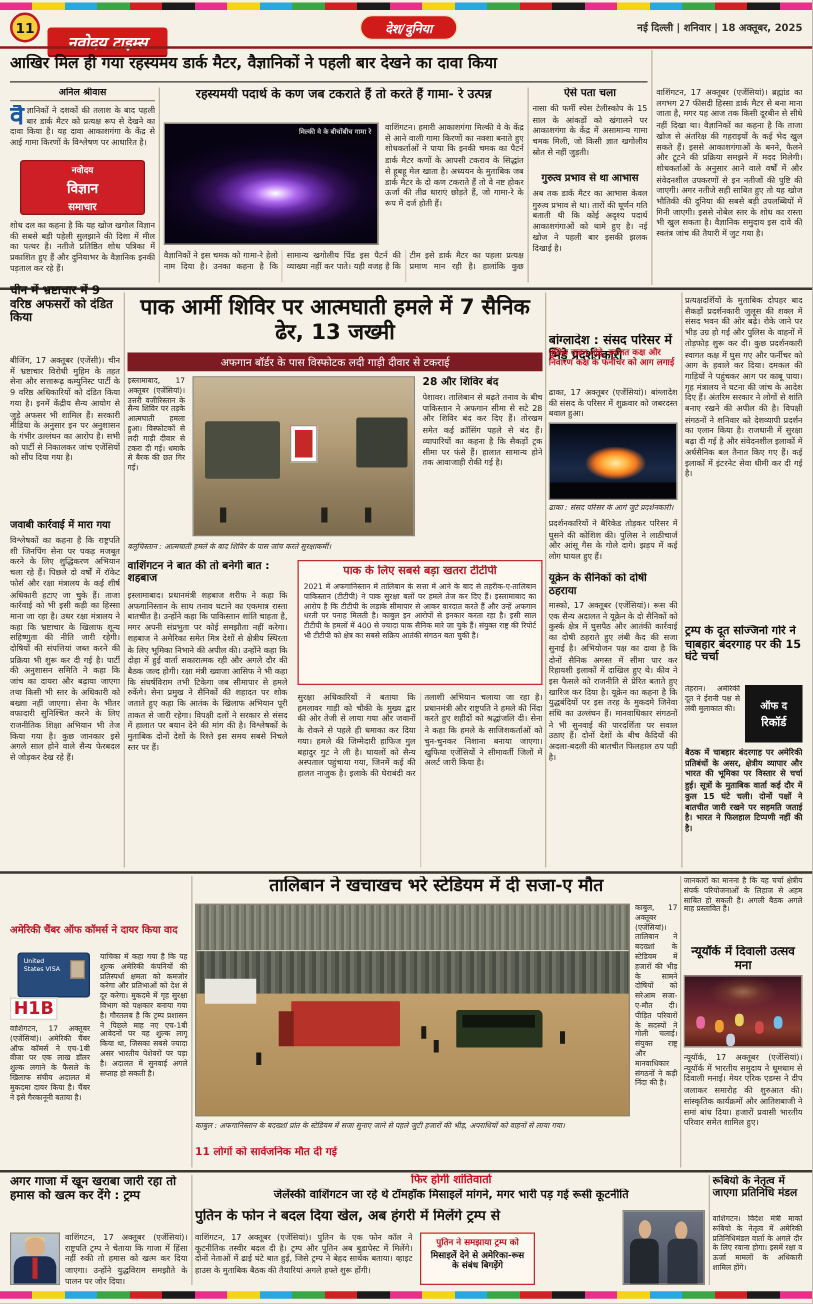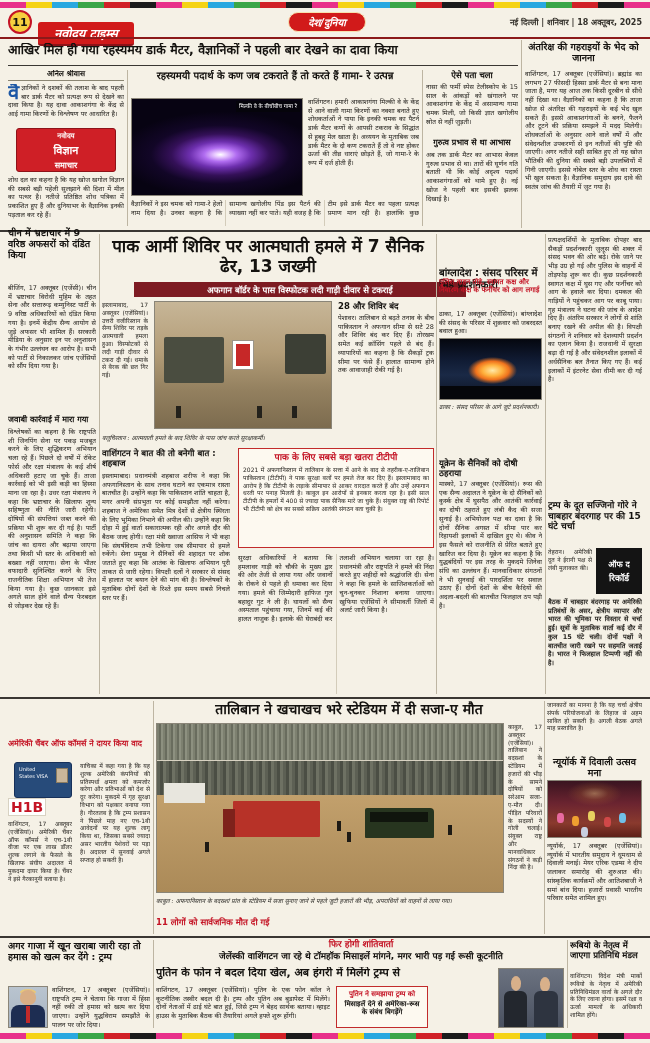--- a/index.html
+++ b/index.html
@@ -14,21 +14,21 @@
   .red{color:#c41425;}
   .rule-h{position:absolute;background:#3a3733;height:1px;}
   .rule-v{position:absolute;background:#bdb5a2;width:1px;}
   .ph{position:absolute;border:1px solid #8a8578;overflow:hidden;}
   .cap{font-size:6px;font-style:italic;color:#2a2925;line-height:1.25;overflow:hidden;}
   .cols2{column-count:2;column-gap:7px;column-rule:1px solid #d3ccba;}
   .cols3{column-count:3;column-gap:7px;column-rule:1px solid #d3ccba;}
   .drop{float:left;font-size:20px;line-height:.85;font-weight:bold;color:#1c57a5;padding-right:2px;}
   .colorbar{position:absolute;left:0;width:650px;height:6px;
     background:repeating-linear-gradient(90deg,#e8308a 0 26px,#f5d315 26px 52px,#29a8e0 52px 78px,#3aa647 78px 104px,#d12127 104px 130px,#1b1b1b 130px 156px);}
-  .maroon-bar{background:#7d1b22;color:#fff;font-weight:bold;display:flex;align-items:center;justify-content:center;margin-left:32px;}
+  .maroon-bar{background:#7d1b22;color:#fff;font-weight:normal;display:flex;align-items:center;justify-content:center;}
   .box-red{background:#cf1f26;color:#fff;text-align:center;border:1px solid #8e1218;border-radius:3px;
            display:flex;flex-direction:column;justify-content:center;gap:2px;}
   .black-box{background:#141414;color:#fff;text-align:center;display:flex;flex-direction:column;justify-content:center;gap:2px;}
   .badge{background:#d11a1a;color:#fff;font-style:italic;font-weight:bold;border-radius:10px;
          border:1px solid #f7e2b0;display:flex;align-items:center;justify-content:center;}
   .logo{background:#d11a1a;color:#fff;font-style:italic;font-weight:bold;border-radius:3px;
         border-bottom:2px solid #8e1218;display:flex;align-items:center;justify-content:center;}
   .pgnum{border:2px solid #c41425;background:#f6cf3f;border-radius:50%;color:#17150f;font-weight:bold;
          display:flex;align-items:center;justify-content:center;}
   .ttpbox{border:1.5px solid #c22b2b;background:#fdf9f0;padding:3px 4px;overflow:hidden;}
@@ -88,21 +88,20 @@
   <div class="abs pgnum" style="left:8px;top:10px;width:24px;height:24px;font-size:11px;">11</div>
   <div class="abs logo" style="left:38px;top:10px;width:96px;height:24px;font-size:12.5px;margin-top:12px;">नवोदय टाइम्स</div>
   <div class="abs badge" style="left:288px;top:12px;width:78px;height:20px;font-size:10px;">देश/दुनिया</div>
   <div class="abs" style="left:400px;top:16px;width:242px;font-size:8px;font-weight:bold;color:#33302a;text-align:right;">नई दिल्ली | शनिवार | 18 अक्तूबर, 2025</div>
   <div class="abs" style="left:0;top:37px;width:650px;height:2px;background:#8b1a1a;"></div>
 
   <div class="abs hd" style="left:8px;top:43px;width:510px;height:19px;font-size:12.5px;white-space:nowrap;">आखिर मिल ही गया रहस्यमय डार्क मैटर, वैज्ञानिकों ने पहली बार देखने का दावा किया</div>
   <div class="rule-h" style="left:8px;top:65px;width:510px;"></div>
 
   <div class="rule-v" style="left:521px;top:40px;height:188px;"></div>
-  <div class="abs hd center" style="left:525px;top:41px;width:117px;height:26px;font-size:9.5px;">अंतरिक्ष की गहराइयों के भेद को जानना</div>
   <div class="abs body-txt" style="left:525px;top:70px;width:117px;height:156px;">वाशिंगटन, 17 अक्तूबर (एजेंसियां)। ब्रह्मांड का लगभग 27 फीसदी हिस्सा डार्क मैटर से बना माना जाता है, मगर यह आज तक किसी दूरबीन से सीधे नहीं दिखा था। वैज्ञानिकों का कहना है कि ताजा खोज से अंतरिक्ष की गहराइयों के कई भेद खुल सकते हैं। इससे आकाशगंगाओं के बनने, फैलने और टूटने की प्रक्रिया समझने में मदद मिलेगी। शोधकर्ताओं के अनुसार आने वाले वर्षों में और संवेदनशील उपकरणों से इन नतीजों की पुष्टि की जाएगी। अगर नतीजे सही साबित हुए तो यह खोज भौतिकी की दुनिया की सबसे बड़ी उपलब्धियों में गिनी जाएगी। इससे नोबेल स्तर के शोध का रास्ता भी खुल सकता है। वैज्ञानिक समुदाय इस दावे की स्वतंत्र जांच की तैयारी में जुट गया है।</div>
 
   <div class="abs hd center" style="left:8px;top:70px;width:116px;height:11px;font-size:7.5px;border-bottom:1px solid #8b8673;">अनिल श्रीवास</div>
   <div class="abs body-txt" style="left:8px;top:84px;width:116px;height:40px;">
     <span class="drop">वै</span><span>ज्ञानिकों ने दशकों की तलाश के बाद पहली बार डार्क मैटर को प्रत्यक्ष रूप से देखने का दावा किया है। यह दावा आकाशगंगा के केंद्र से आई गामा किरणों के विश्लेषण पर आधारित है।</span>
   </div>
   <div class="abs box-red" style="left:16px;top:128px;width:100px;height:44px;">
     <span style="font-size:7px;font-weight:bold;">नवोदय</span>
     <span style="font-size:11px;font-weight:bold;">विज्ञान</span>
     <span style="font-size:8px;font-weight:bold;">समाचार</span>
@@ -157,20 +156,21 @@
   <div class="rule-v" style="left:436px;top:234px;height:460px;"></div>
 
   <div class="abs hd" style="left:439px;top:236px;width:103px;height:40px;font-size:10px;margin-top:31px;">बांग्लादेश : संसद परिसर में भिड़े प्रदर्शनकारी</div>
   <div class="abs hd red" style="left:439px;top:278px;width:103px;height:30px;font-size:7px;">पुलिस वाहन तोड़े, स्वागत कक्ष और निवारण कक्ष के फर्नीचर को आग लगाई</div>
   <div class="abs body-txt" style="left:439px;top:310px;width:103px;height:26px;">ढाका, 17 अक्तूबर (एजेंसियां)। बांग्लादेश की संसद के परिसर में शुक्रवार को जबरदस्त बवाल हुआ।</div>
   <div class="ph bdph" style="left:439px;top:338px;width:103px;height:62px;">
     <div class="fire"></div>
     <div class="bd-crowd"></div>
   </div>
   <div class="abs cap" style="left:439px;top:403px;width:103px;height:10px;">ढाका : संसद परिसर के आगे जुटे प्रदर्शनकारी।</div>
+  <div class="abs body-txt" style="left:439px;top:415px;width:103px;height:40px;">प्रदर्शनकारियों ने बैरिकेड तोड़कर परिसर में घुसने की कोशिश की। पुलिस ने लाठीचार्ज और आंसू गैस के गोले दागे। झड़प में कई लोग घायल हुए हैं।</div>
   <div class="abs hd" style="left:439px;top:458px;width:103px;height:20px;font-size:8.5px;">यूक्रेन के सैनिकों को दोषी ठहराया</div>
   <div class="abs body-txt" style="left:439px;top:480px;width:103px;height:214px;">मास्को, 17 अक्तूबर (एजेंसियां)। रूस की एक सैन्य अदालत ने यूक्रेन के दो सैनिकों को कुर्स्क क्षेत्र में घुसपैठ और आतंकी कार्रवाई का दोषी ठहराते हुए लंबी कैद की सजा सुनाई है। अभियोजन पक्ष का दावा है कि दोनों सैनिक अगस्त में सीमा पार कर रिहायशी इलाकों में दाखिल हुए थे। कीव ने इस फैसले को राजनीति से प्रेरित बताते हुए खारिज कर दिया है। यूक्रेन का कहना है कि युद्धबंदियों पर इस तरह के मुकदमे जिनेवा संधि का उल्लंघन हैं। मानवाधिकार संगठनों ने भी सुनवाई की पारदर्शिता पर सवाल उठाए हैं। दोनों देशों के बीच कैदियों की अदला-बदली की बातचीत फिलहाल ठप पड़ी है।</div>
   <div class="rule-v" style="left:545px;top:234px;height:460px;"></div>
 
   <div class="abs body-txt" style="left:548px;top:236px;width:94px;height:260px;">प्रत्यक्षदर्शियों के मुताबिक दोपहर बाद सैकड़ों प्रदर्शनकारी जुलूस की शक्ल में संसद भवन की ओर बढ़े। रोके जाने पर भीड़ उग्र हो गई और पुलिस के वाहनों में तोड़फोड़ शुरू कर दी। कुछ प्रदर्शनकारी स्वागत कक्ष में घुस गए और फर्नीचर को आग के हवाले कर दिया। दमकल की गाड़ियों ने पहुंचकर आग पर काबू पाया। गृह मंत्रालय ने घटना की जांच के आदेश दिए हैं। अंतरिम सरकार ने लोगों से शांति बनाए रखने की अपील की है। विपक्षी संगठनों ने शनिवार को देशव्यापी प्रदर्शन का एलान किया है। राजधानी में सुरक्षा बढ़ा दी गई है और संवेदनशील इलाकों में अर्धसैनिक बल तैनात किए गए हैं। कई इलाकों में इंटरनेट सेवा धीमी कर दी गई है।</div>
   <div class="abs hd" style="left:548px;top:500px;width:94px;height:44px;font-size:9px;">ट्रम्प के दूत सज्जिनो गोरे ने चाबहार बंदरगाह पर की 15 घंटे चर्चा</div>
   <div class="abs body-txt body-sm" style="left:548px;top:548px;width:44px;height:46px;">तेहरान। अमेरिकी दूत ने ईरानी पक्ष से लंबी मुलाकात की।</div>
   <div class="abs black-box" style="left:596px;top:548px;width:46px;height:46px;">
     <span style="font-size:8px;font-weight:bold;">ऑफ द</span>
     <span style="font-size:9px;font-weight:bold;">रिकॉर्ड</span>

